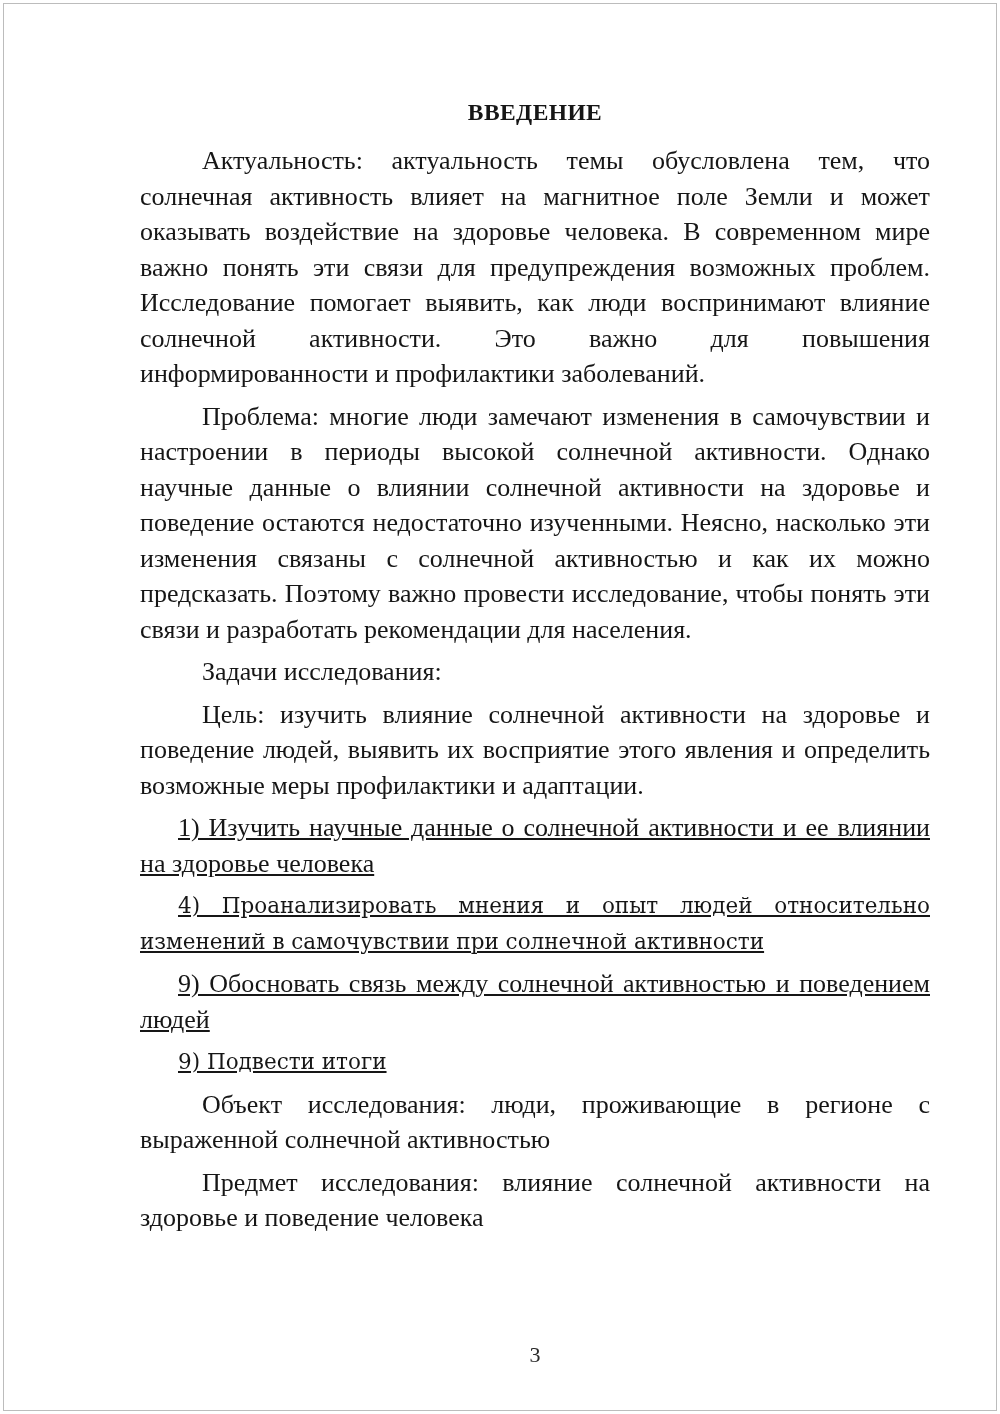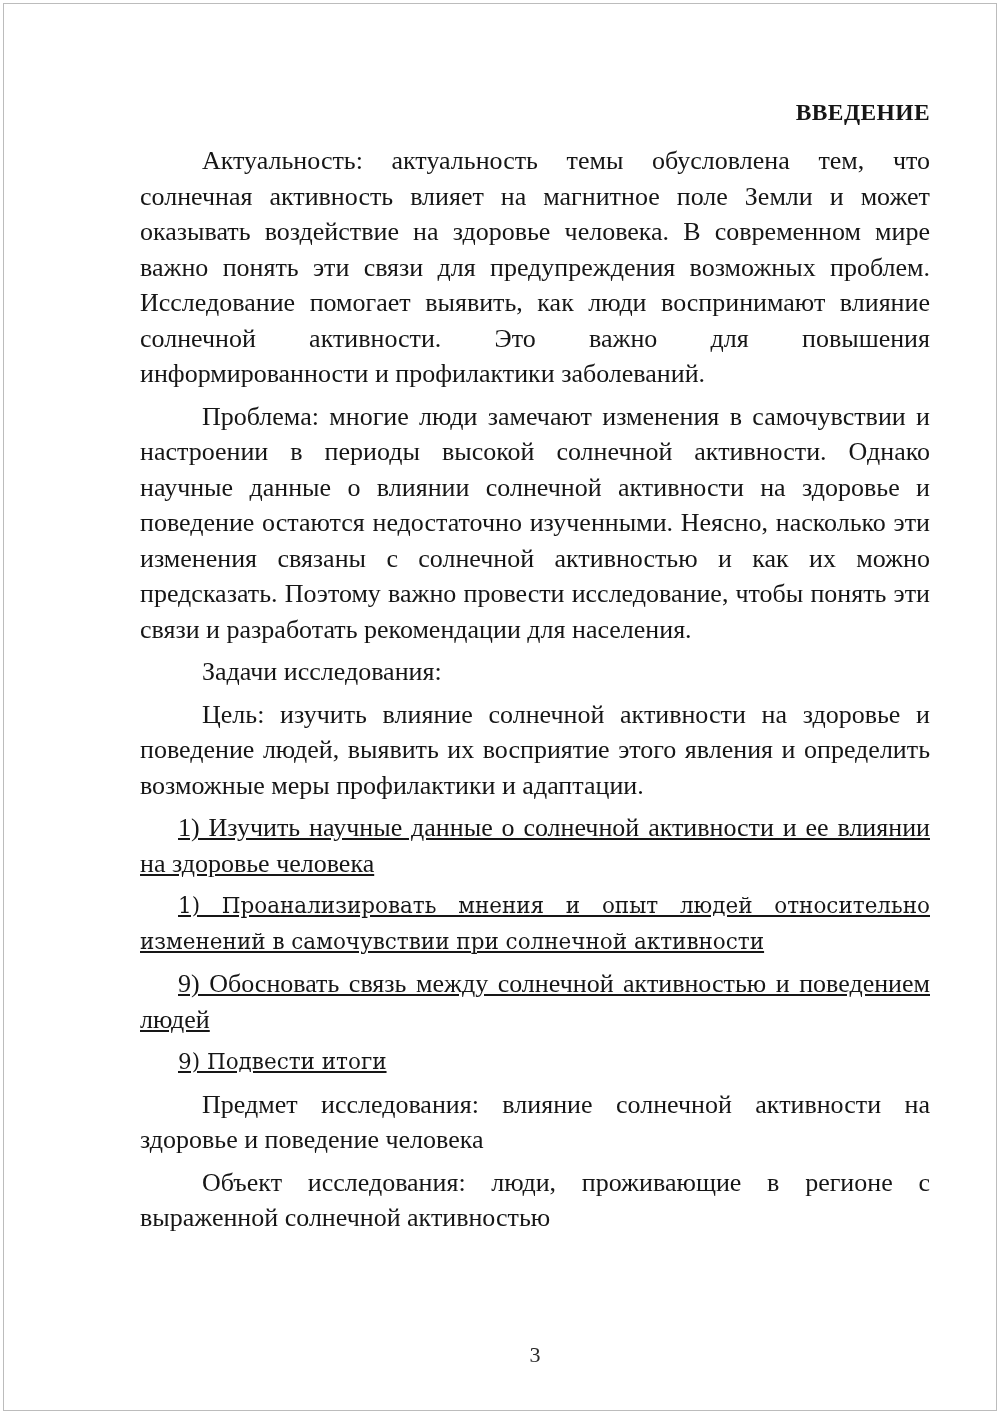--- a/index.html
+++ b/index.html
@@ -18,21 +18,21 @@
     border: 1px solid #bcbcbc;
     pointer-events: none;
   }
   .content {
     position: absolute;
     left: 140px;
     right: 70px;
     top: 95px;
   }
   .title {
-    text-align: right;
+    text-align: center;
     font-weight: bold;
     font-size: 23.5px;
     line-height: 35px;
     letter-spacing: 0.4px;
     margin-bottom: 13px;
   }
   .block {
     font-size: 26px;
     line-height: 35.5px;
     text-align: justify;
@@ -65,21 +65,21 @@
 <div class="content">
   <h1 class="title">ВВЕДЕНИЕ</h1>
 
   <p class="block">Актуальность: актуальность темы обусловлена тем, что солнечная активность влияет на магнитное поле Земли и может оказывать воздействие на здоровье человека. В современном мире важно понять эти связи для предупреждения возможных проблем. Исследование помогает выявить, как люди воспринимают влияние солнечной активности. Это важно для повышения информированности и профилактики заболеваний.</p>
   <p class="block">Проблема: многие люди замечают изменения в самочувствии и настроении в периоды высокой солнечной активности. Однако научные данные о влиянии солнечной активности на здоровье и поведение остаются недостаточно изученными. Неясно, насколько эти изменения связаны с солнечной активностью и как их можно предсказать. Поэтому важно провести исследование, чтобы понять эти связи и разработать рекомендации для населения.</p>
   <p class="block">Задачи исследования:</p>
 
   <p class="block">Цель: изучить влияние солнечной активности на здоровье и поведение людей, выявить их восприятие этого явления и определить возможные меры профилактики и адаптации.</p>
 
   <p class="block item">1) Изучить научные данные о солнечной активности и ее влиянии на здоровье человека</p>
-  <p class="block item alt">1) Проанализировать мнения и опыт людей относительно изменений в самочувствии при солнечной активности</p>
+  <p class="block item alt">4) Проанализировать мнения и опыт людей относительно изменений в самочувствии при солнечной активности</p>
   <p class="block item">9) Обосновать связь между солнечной активностью и поведением людей</p>
   <p class="block item alt">9) Подвести итоги</p>
 
+  <p class="block">Объект исследования: люди, проживающие в регионе с выраженной солнечной активностью</p>
   <p class="block">Предмет исследования: влияние солнечной активности на здоровье и поведение человека</p>
-  <p class="block">Объект исследования: люди, проживающие в регионе с выраженной солнечной активностью</p>
 </div>
 
 <div class="page-number">3</div>
 
 </body></html>

